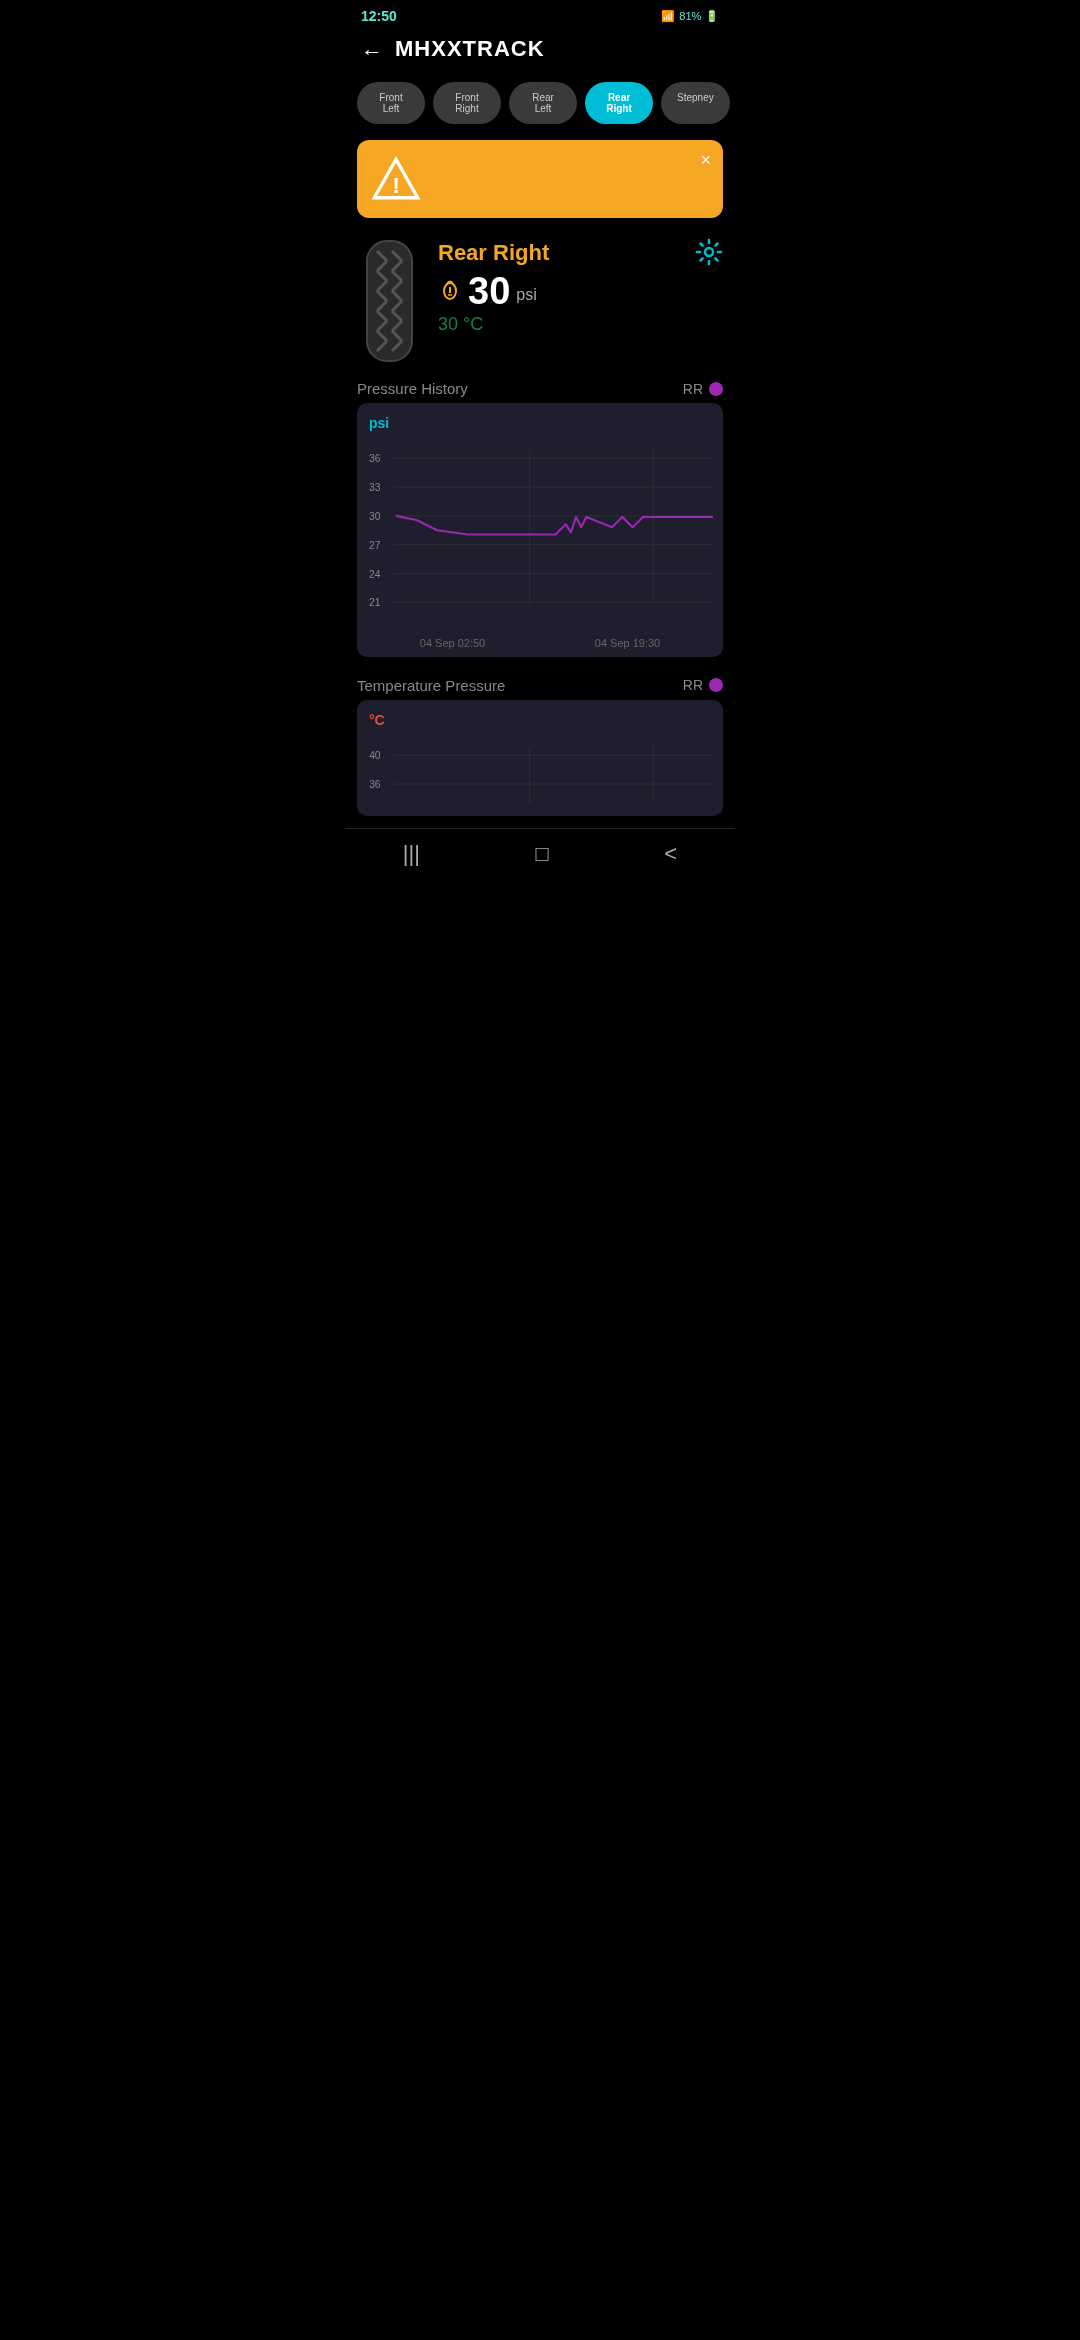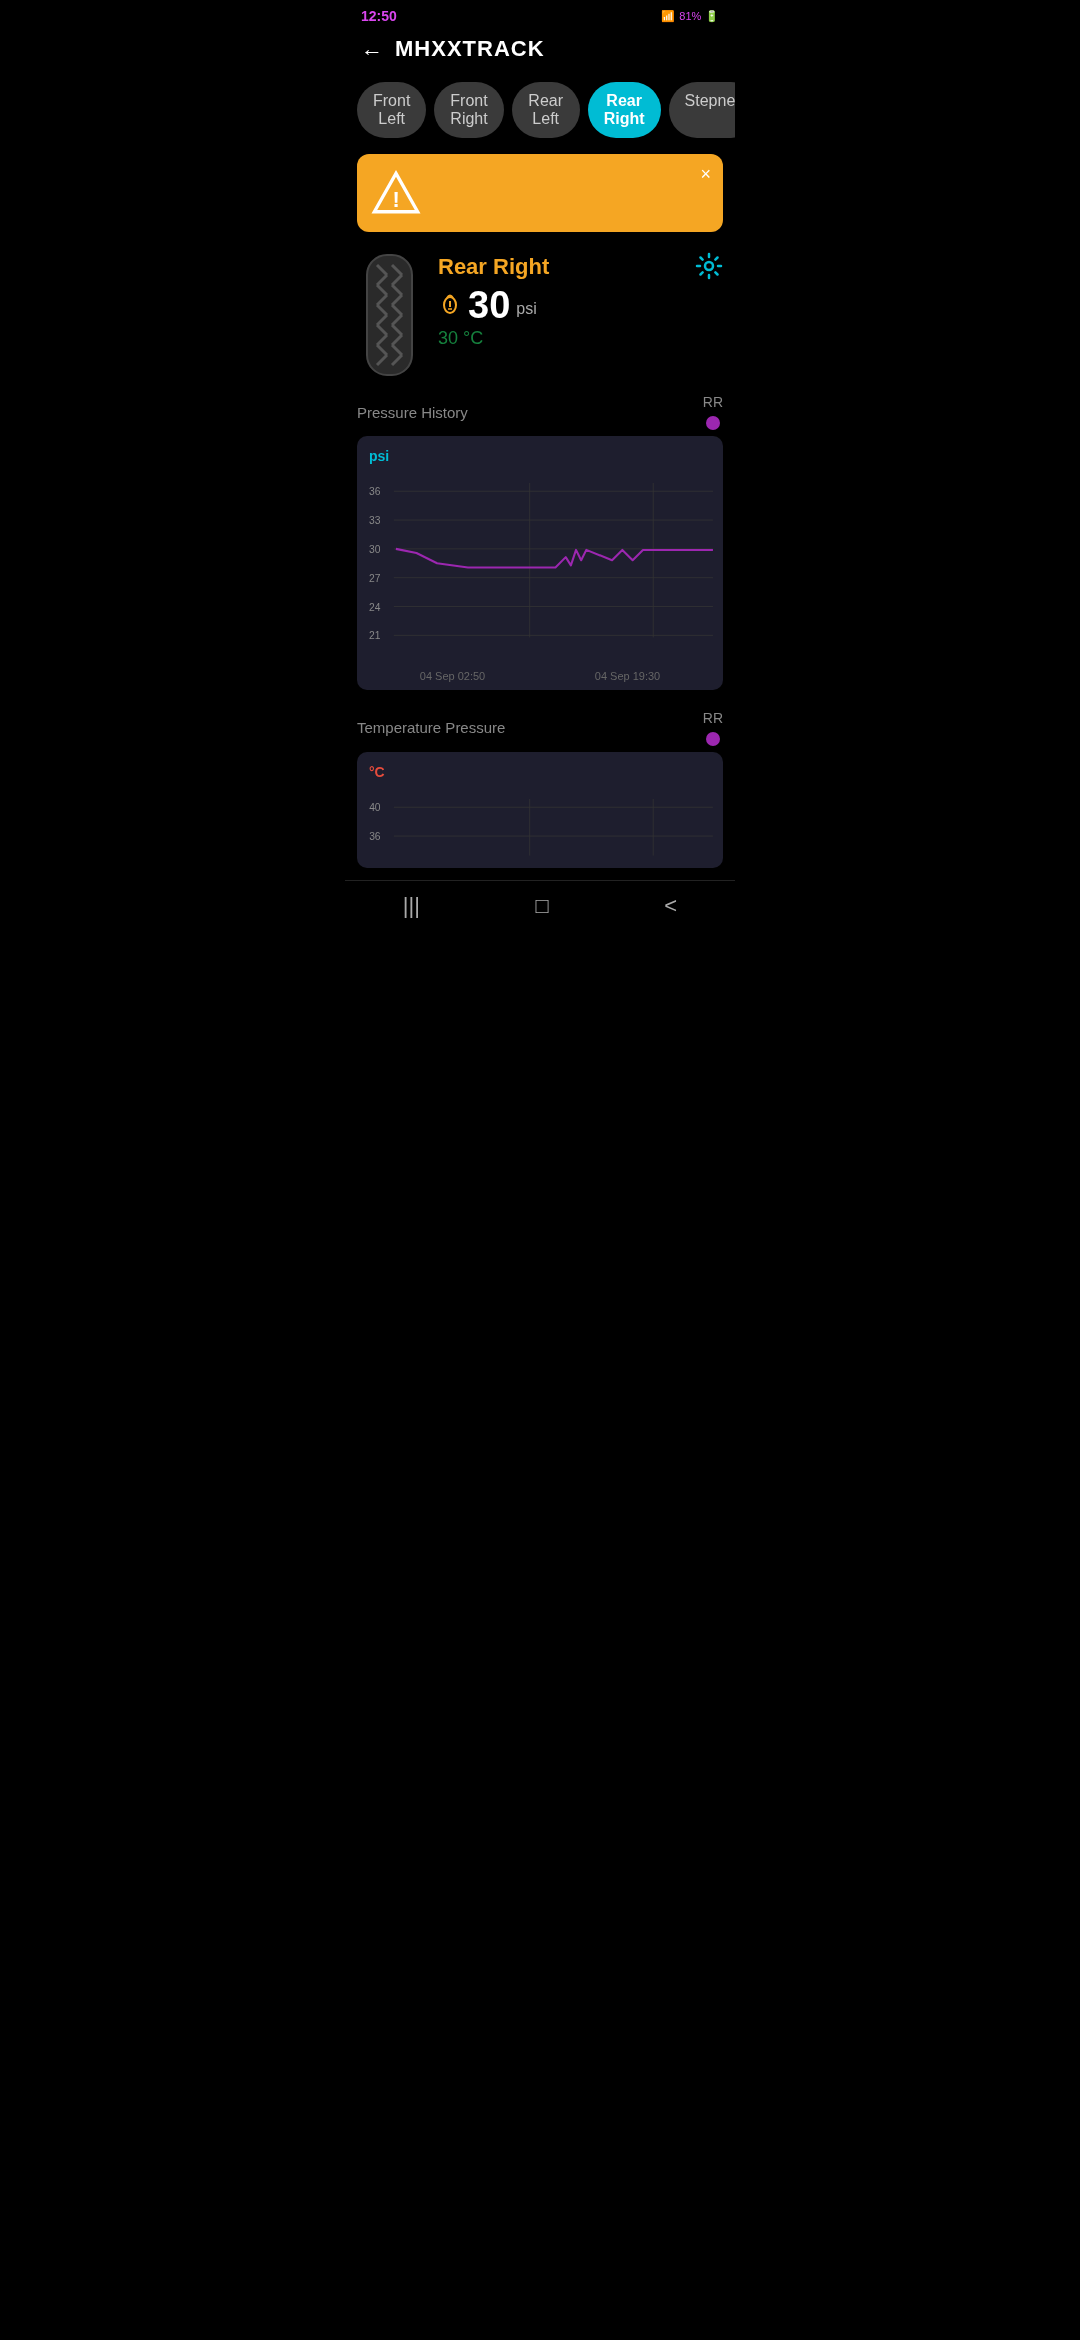--- a/index.html
+++ b/index.html
@@ -15,21 +15,21 @@
       overflow-x: hidden;
     }
 
     
     .status-bar {
       display: flex;
       justify-content: space-between;
       align-items: center;
       padding: 8px 16px 4px;
       font-size: 12px;
-      color: #d946ef;
+      color: #5eead4;
     }
     .status-left { font-weight: 600; font-size: 14px; }
     .status-right { display: flex; align-items: center; gap: 4px; font-size: 11px; }
 
     
     .header {
       display: flex;
       align-items: center;
       padding: 8px 16px 12px;
       gap: 12px;
@@ -51,21 +51,21 @@
       gap: 8px;
       padding: 8px 12px 12px;
       overflow-x: auto;
     }
     .tabs::-webkit-scrollbar { display: none; }
     .tab {
       flex-shrink: 0;
       background: #3a3a3a;
       border-radius: 50px;
       padding: 10px 16px;
-      font-size: 16px;
+      font-size: 10px;
       color: #ccc;
       text-align: center;
       cursor: pointer;
       min-width: 68px;
     }
     .tab.active {
       background: #00bcd4;
       color: #fff;
       font-weight: 600;
     }
@@ -174,21 +174,20 @@
     .section-title {
       font-size: 15px;
       color: #888;
     }
     .legend-label {
       display: flex;
       align-items: center;
       gap: 6px;
       font-size: 14px;
       color: #888;
-      flex-direction: column;
     }
     .legend-dot {
       width: 14px;
       height: 14px;
       border-radius: 50%;
       background: #9c27b0;
     }
 
     
     .chart-container {

